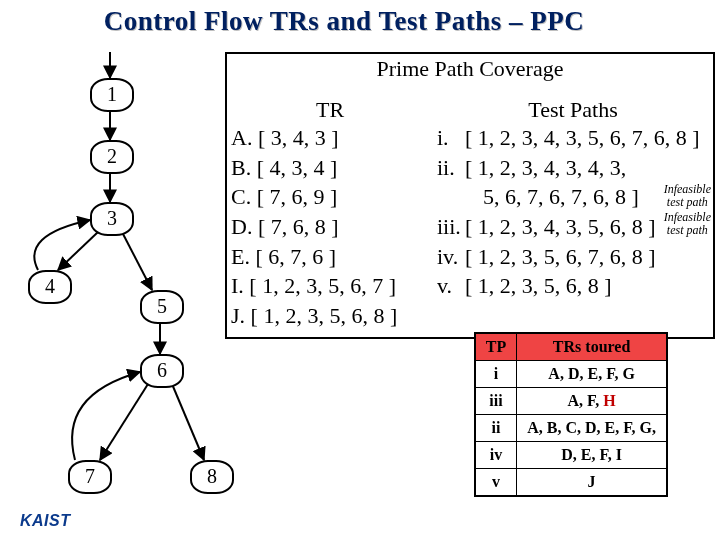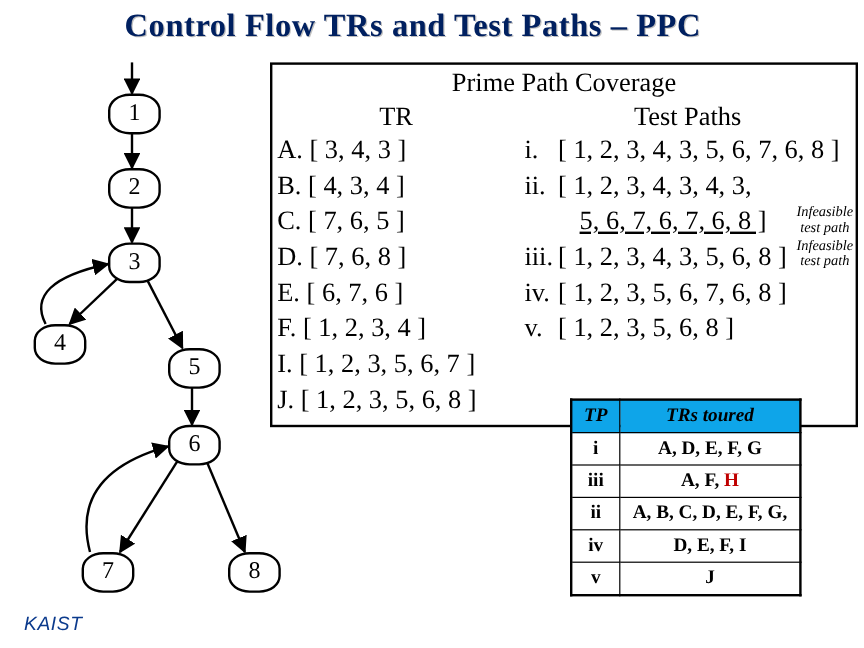--- a/index.html
+++ b/index.html
@@ -62,21 +62,21 @@
     left: 225px;
     top: 52px;
     width: 490px;
     border: 2px solid #000;
     padding: 2px 4px 6px 4px;
     box-sizing: border-box;
   }
   .ppc-heading {
     text-align: center;
     font-size: 22px;
-    margin-bottom: 2px;
+    margin-bottom: 15px;
   }
   .ppc-cols {
     display: flex;
     gap: 8px;
   }
   .col-tr {
     flex: 0 0 198px;
   }
   .col-tp {
     flex: 1;
@@ -117,31 +117,30 @@
     border-collapse: collapse;
     font-size: 16px;
   }
   .tours th, .tours td {
     border: 1px solid #000;
     padding: 4px 10px;
     text-align: center;
     font-weight: bold;
   }
   .tours th {
-    background: #0ea5e9;
-    font-style: italic;
+    background: #ef4444;
   }
   .red { color: #c00000; }
 
   .logo {
     position: absolute;
     left: 20px;
     bottom: 10px;
     font-family: Arial, sans-serif;
-    font-weight: normal;
+    font-weight: bold;
     font-style: italic;
     font-size: 16px;
     color: #0b3a8c;
     letter-spacing: 0.5px;
   }
 </style>
 </head>
 <body>
 
 <div class="slide">
@@ -187,42 +186,41 @@
   </div>
 
   <div class="ppc-box">
     <div class="ppc-heading">Prime Path Coverage</div>
     <div class="ppc-cols">
       <div class="col-tr">
         <div class="col-head">TR</div>
         <div class="tr-list">
           <div>A. <span>[ 3, 4, 3 ]</span></div>
           <div>B. <span>[ 4, 3, 4 ]</span></div>
-          <div>C. <span>[ 7, 6, 5 ]</span></div>
+          <div>C. <span>[ 7, 6, 9 ]</span></div>
           <div>D. <span>[ 7, 6, 8 ]</span></div>
           <div>E. <span>[ 6, 7, 6 ]</span></div>
-          <div>F. <span>[ 1, 2, 3, 4 ]</span></div>
           <div>I.  <span>[ 1, 2, 3, 5, 6, 7 ]</span></div>
           <div>J.  <span>[ 1, 2, 3, 5, 6, 8 ]</span></div>
         </div>
       </div>
       <div class="col-tp">
         <div class="col-head">Test Paths</div>
         <div class="tp-list">
           <div class="row">
               <span class="lbl">i.</span>
               <span class="val">[ 1, 2, 3, 4, 3, 5, 6, 7, 6, 8 ]</span>
             </div>
           <div class="row">
               <span class="lbl">ii.</span>
               <span class="val">[ 1, 2, 3, 4, 3, 4, 3,</span>
             </div>
           <div class="row">
               <span class="lbl"></span>
-              <span class="val" style="padding-left:18px;text-decoration:underline;">5, 6, 7, 6, 7, 6, 8 ]</span>
+              <span class="val" style="padding-left:18px;">5, 6, 7, 6, 7, 6, 8 ]</span>
             </div>
           <div class="row">
               <span class="lbl">iii.</span>
               <span class="val">[ 1, 2, 3, 4, 3, 5, 6, 8 ]</span>
             </div>
           <div class="row">
               <span class="lbl">iv.</span>
               <span class="val">[ 1, 2, 3, 5, 6, 7, 6, 8 ]</span>
             </div>
           <div class="row">

